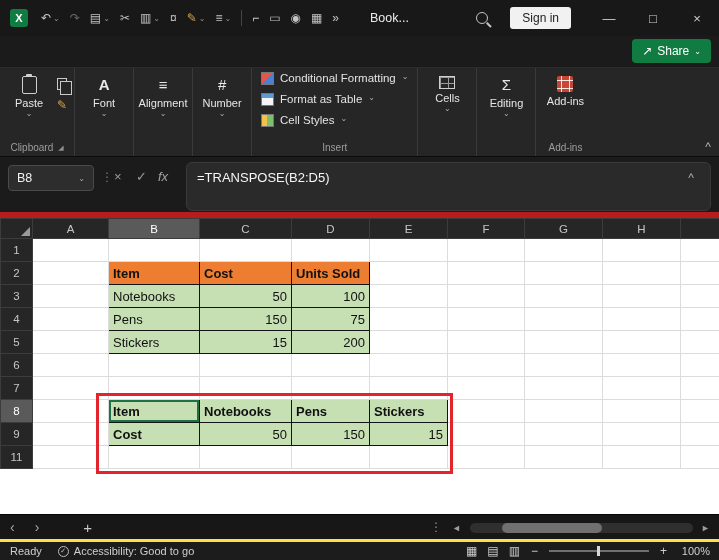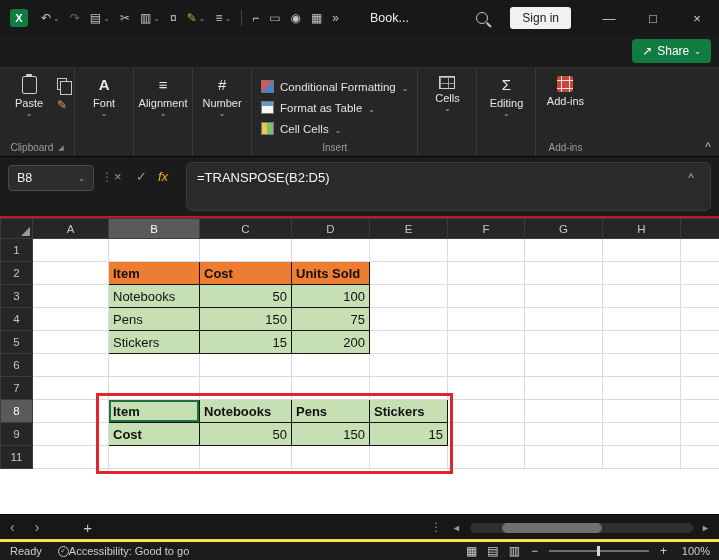--- a/index.html
+++ b/index.html
@@ -55,47 +55,47 @@
                position:relative; background:#262626; }
   .clip-icon::before { content:""; position:absolute; top:-3px; left:3px; width:6px;
                        height:3px; background:#cfcfcf; border-radius:1px; }
   .minicol { display:flex; flex-direction:column; gap:8px; padding:8px 4px 0 2px; }
   .copy-ic { width:10px; height:12px; border:1.3px solid #c9c9c9; position:relative; display:block; }
   .copy-ic::after { content:""; position:absolute; left:2px; top:2px; width:10px;
                     height:12px; border:1.3px solid #c9c9c9; background:#262626; }
   .painter-ic { font-size:12px; color:#d9a648; }
   .gicon { font-size:15px; line-height:18px; color:#e8e8e8; }
   .gicon.bold { font-weight:bold; }
-  .stylerow { display:flex; align-items:flex-end; gap:6px; height:21px; font-size:11.5px;
+  .stylerow { display:flex; align-items:flex-start; gap:6px; height:21px; font-size:11.5px;
               color:#e3e3e3; padding:0 6px; white-space:nowrap; }
   .stylerow .chev { font-size:8px; color:#b0b0b0; }
   .sic { width:13px; height:13px; border:1px solid #777; flex:none; }
   .sic-cf { background:linear-gradient(135deg,#e45649 0 50%,#4a7fd4 50% 100%); }
   .sic-ft { background:linear-gradient(#5e9bd3 0 35%, #f5f5f5 35%); }
   .sic-cs { background:linear-gradient(90deg,#f2c24b 50%,#7cc06e 50%); }
   .grid-ic { width:16px; height:13px; border:1px solid #cfcfcf;
              background-image:linear-gradient(#9b9b9b 1px, transparent 1px),
                               linear-gradient(90deg,#9b9b9b 1px, transparent 1px);
              background-size:8px 6px; }
   .addins-ic { width:16px; height:16px; background:#c74634; border-radius:2px;
                background-image:linear-gradient(rgba(255,255,255,.85) 1px, transparent 1px),
                                 linear-gradient(90deg,rgba(255,255,255,.85) 1px, transparent 1px);
                background-size:8px 8px; background-position:4px 4px; }
   .ribbon-collapse { position:absolute; right:8px; bottom:2px; color:#b5b5b5; font-size:12px; }
 
   
-  .fxbar { height:61px; background:#1b1b1b; position:relative; border-bottom:2px solid #b91c1c;text-decoration:underline; }
+  .fxbar { height:61px; background:#1b1b1b; position:relative; border-bottom:6px solid #b91c1c;text-decoration:underline; }
   .namebox { position:absolute; left:8px; top:8px; width:86px; height:26px; background:#2d2d2d;
              border:1px solid #4a4a4a; border-radius:4px; color:#f2f2f2; font-size:12.5px;
              display:flex; align-items:center; justify-content:space-between; padding:0 8px; }
   .namebox .chev { font-size:8px; color:#a8a8a8; }
   .fxdots { position:absolute; left:101px; top:13px; color:#7a7a7a; font-size:12px; }
   .fxbtn { position:absolute; top:12px; color:#9b9b9b; font-size:13px; }
   .fx-cancel { left:114px; } .fx-accept { left:136px; }
-  .fx-insert { left:158px; font-style:italic; color:#eab308; }
+  .fx-insert { left:158px; font-style:italic; color:#a3a3a3; }
   .formula-box { position:absolute; left:186px; right:8px; top:5px; height:49px;
                  background:#2a2a2a; border:1px solid #3a3a3a; border-radius:6px;
                  color:#f5f5f5; font-size:13px; padding:7px 26px 0 10px; }
   .fx-expand { position:absolute; right:16px; top:8px; color:#b0b0b0; font-size:12px; }
 
   
   .grid { position:relative; width:719px; height:296px; background:#fff; overflow:hidden; }
   table.sheet { border-collapse:collapse; table-layout:fixed; width:719px; }
   .sheet th { background:#262626; color:#c6c6c6; font-weight:normal; font-size:11.5px;
               border:1px solid #3c3c3c; text-align:center; }
@@ -130,21 +130,21 @@
   .sb-thumb { position:absolute; left:32px; width:100px; height:10px; background:#707070;
               border-radius:5px; }
 
   
   .statusbar { height:21px; background:#1c1c1c; border-top:3px solid #fde047;
                display:flex; align-items:center; font-size:11px; color:#cfcfcf; }
   .status-mode { padding-left:10px; }
   .acc-icon { width:11px; height:11px; border:1px solid #bdbdbd; border-radius:50%;
               font-size:7px; display:flex; align-items:center; justify-content:center;
               margin-left:16px; color:#bdbdbd; }
-  .acc-text { }
+  .acc-text { margin-left:5px; }
   .sb-right { margin-left:auto; display:flex; align-items:center; gap:11px; padding-right:9px; }
   .view-ic { font-size:12px; color:#cfcfcf; }
   .zoom-track { width:100px; height:2px; background:#6f6f6f; position:relative; }
   .zoom-thumb { position:absolute; left:48px; top:-4px; width:3px; height:10px; background:#d6d6d6; }
   .zoom-label { min-width:32px; text-align:right; }
 </style>
 </head>
 <body>
 
 <div class="titlebar">
@@ -275,21 +275,21 @@
         <span>Conditional Formatting</span>
         <span class="chev">⌄</span>
       </div>
       <div class="stylerow">
         <span class="sic sic-ft"></span>
         <span>Format as Table</span>
         <span class="chev">⌄</span>
       </div>
       <div class="stylerow">
         <span class="sic sic-cs"></span>
-        <span>Cell Cells</span>
+        <span>Cell Styles</span>
         <span class="chev">⌄</span>
       </div>
     </div>
     <div class="rlabel">
       <span>Insert</span>
     </div>
   </div>
 
   <div class="rgroup">
     <div class="rbody">

